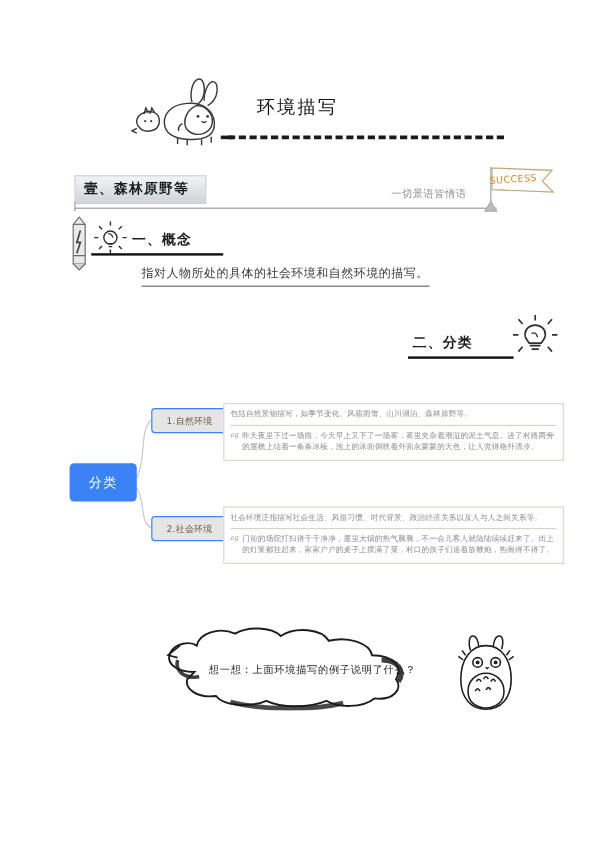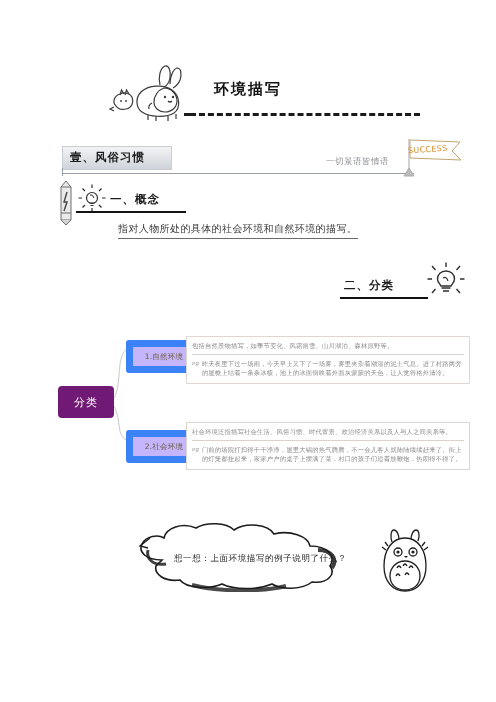--- a/index.html
+++ b/index.html
@@ -28,21 +28,21 @@
     left: 108px;
     top: 62px;
     width: 96px;
     height: 62px;
   }
   .doc-title {
     position: absolute;
     left: 214px;
     top: 80px;
     font-family: "DejaVu Serif", "Liberation Serif", serif;
-    font-weight: bold;
+    font-weight: normal;
     font-size: 15px;
     letter-spacing: 2px;
     color: #141414;
     text-align: right;
   }
   .title-rule {
     position: absolute;
     left: 190px;
     top: 113px;
     width: 230px;
@@ -215,36 +215,36 @@
     position: absolute;
     left: 0;
     top: 0;
   }
   .mm-root {
     position: absolute;
     left: 28px;
     top: 68px;
     width: 56px;
     height: 32px;
-    background: #701a75;
+    background: #3b82f6;
     border-radius: 4px;
     display: flex;
     align-items: center;
     justify-content: center;
     color: #ffffff;
     font-size: 11px;
     letter-spacing: 1px;
     font-family: "DejaVu Sans", "Liberation Sans", sans-serif;
   }
   .mm-branch {
     position: absolute;
     width: 62px;
     height: 19px;
-    background: #c4b5fd;
-    border: 7px solid #3b82f6;
+    background: #e5e5e5;
+    border: 1px solid #3b82f6;
     border-radius: 3px;
     display: flex;
     align-items: center;
     justify-content: center;
     font-size: 7.5px;
     color: #6b5a3c;
     letter-spacing: 0.2px;
   }
   .mm-branch.b1 { left: 96px; top: 22px; }
   .mm-branch.b2 { left: 96px; top: 112px; }
@@ -341,21 +341,21 @@
         <path d="M44 41 q-4 2 -3 6"></path>
         <path d="M40 53 l0 5 M48 54 l0 5 M60 54 l0 5 M68 52 l0 5"></path>
       </g>
     </svg>
   </div>
 
   <div class="doc-title">环境描写</div>
   <div class="title-rule"></div>
 
   <div class="section-banner"></div>
-  <div class="section-banner-label">壹、风俗习惯</div>
+  <div class="section-banner-label">壹、森林原野等</div>
   <div class="banner-rule"></div>
   <div class="banner-rule-tick"></div>
 
   <div class="motto">一切景语皆情语</div>
 
   <div class="flag">
     <svg width="66" height="40" viewBox="0 0 66 40" fill="none" stroke="#b9b9b9" stroke-width="1">
       <path d="M12 2 L62 4 L54 13 L63 22 L12 20 Z" stroke="#c2a472"></path>
       <path d="M11 1 L11 36" stroke="#b9b9b9" stroke-width="1.3"></path>
       <path d="M6 38 L11 30 L16 38 Z" fill="#bdbdbd" stroke="#aaa"></path>

